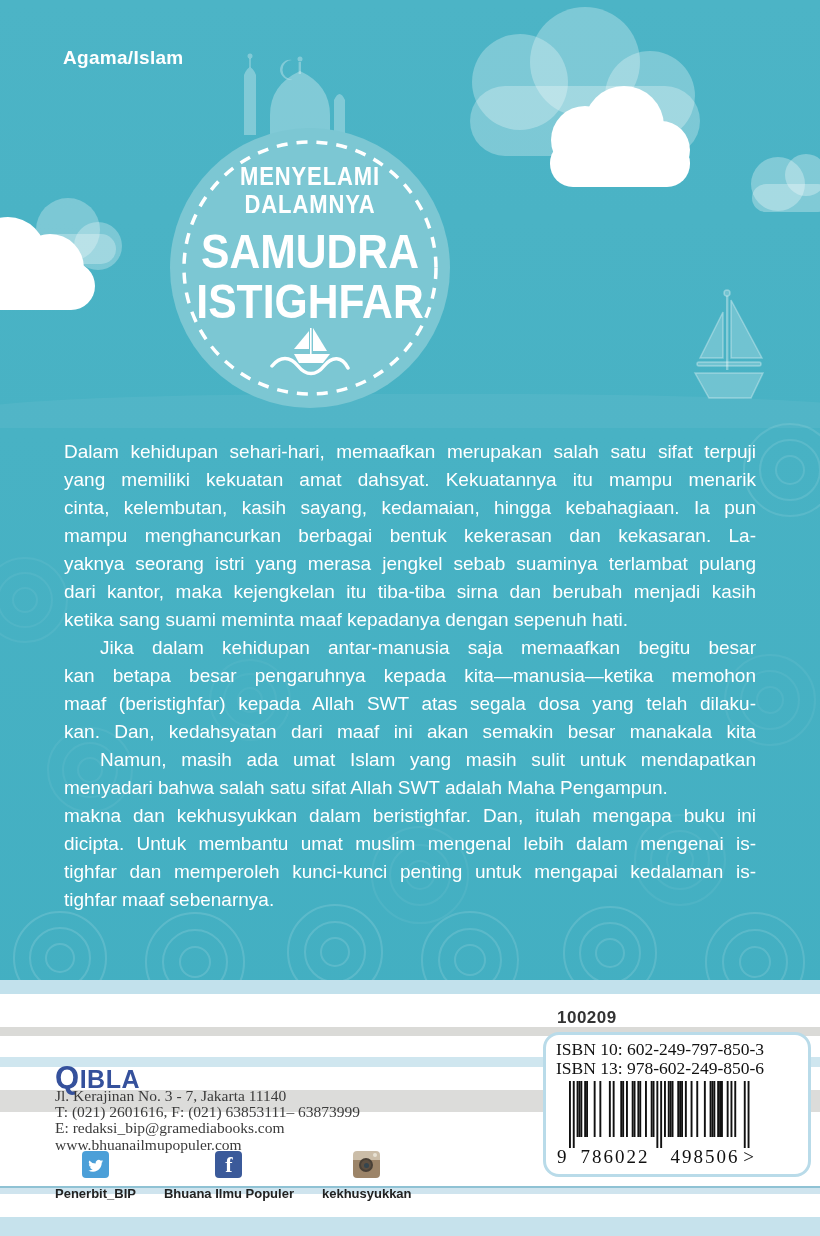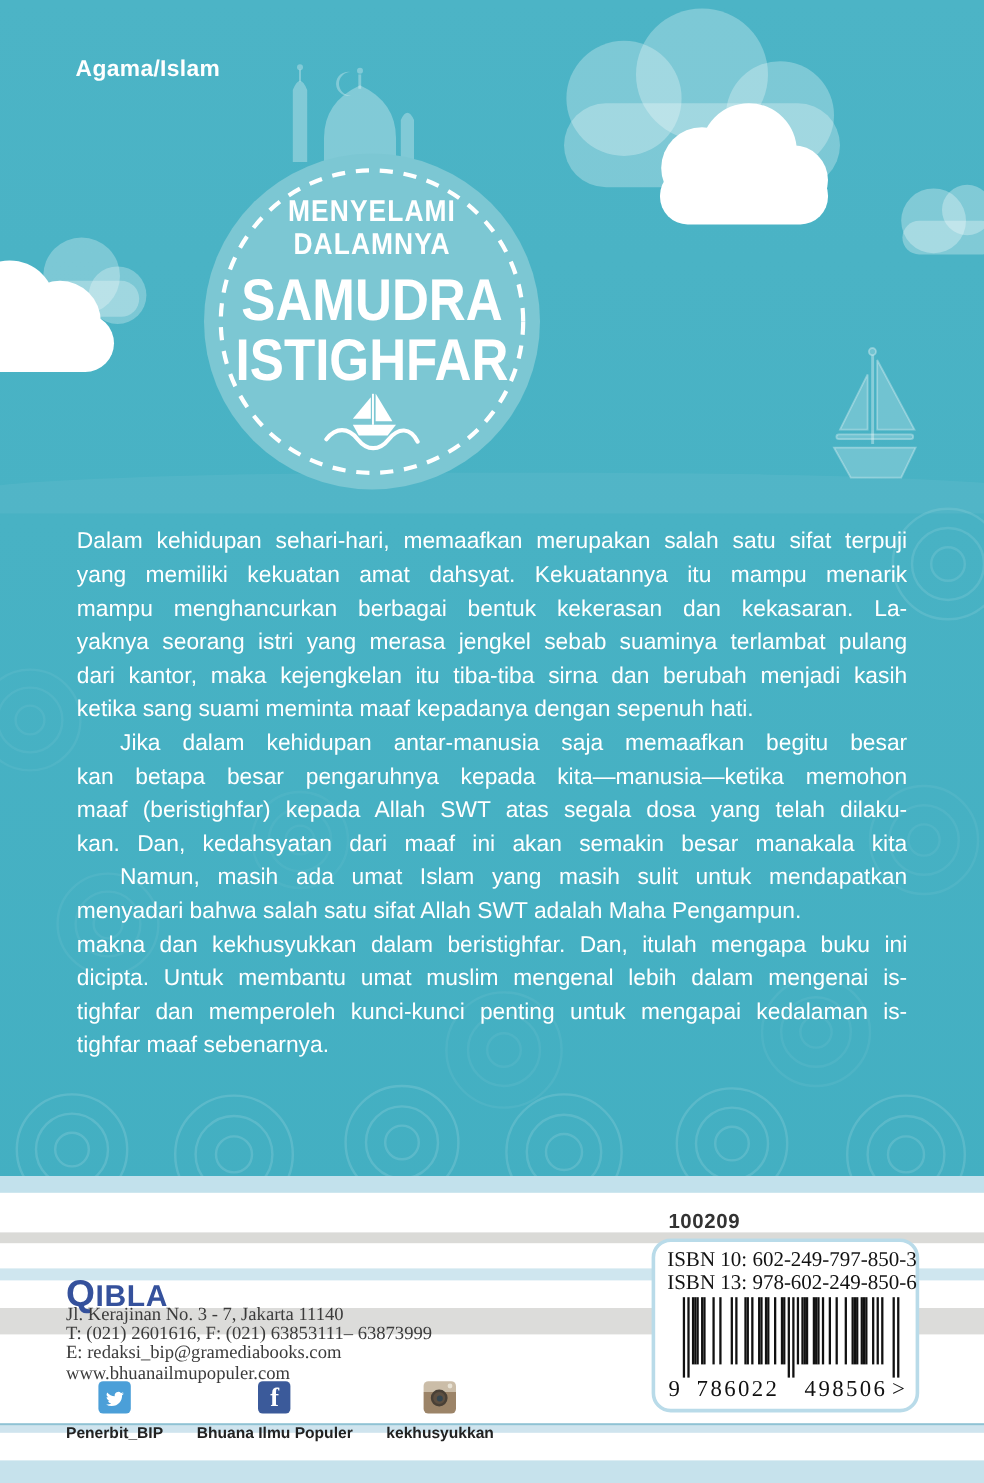--- a/index.html
+++ b/index.html
@@ -55,21 +55,21 @@
   .tw{background:#4b9fd8;}
   .fb{background:#3b5a9a;color:#fff;font-family:"Liberation Serif",serif;font-weight:700;font-size:22px;
       align-items:flex-end;justify-content:center;overflow:hidden;}
   .ig{background:linear-gradient(180deg,#cbbda8 0 32%,#9c8468 32% 100%);position:relative;}
   .ig .lens{position:absolute;left:6px;top:7px;width:14px;height:14px;border-radius:50%;
             background:#5d4f41;border:2px solid #494036;box-sizing:border-box;}
   .ig .lens::after{content:"";position:absolute;left:3px;top:3px;width:5px;height:5px;border-radius:50%;background:#35454e;}
   .ig .dot{position:absolute;right:3px;top:2px;width:4px;height:4px;border-radius:50%;background:#e8e2d4;}
 
   .prodcode{position:absolute;left:557px;top:1008px;color:#333;font-size:17px;font-weight:700;letter-spacing:.5px;}
-  .isbnbox{position:absolute;left:543px;top:1032px;width:223px;height:145px;background:#fff;
+  .isbnbox{position:absolute;left:543px;top:1032px;width:268px;height:145px;background:#fff;
            border:3px solid #b9dbe9;border-radius:16px;box-sizing:border-box;}
   .isbnline{position:absolute;left:10px;color:#111;font-family:"Liberation Serif",serif;font-size:17.5px;white-space:nowrap;}
   .i10{top:4px;} .i13{top:23px;}
   .barcode-svg{position:absolute;left:9px;top:44px;}
   .btext{font-family:"Liberation Serif",serif;font-size:19px;fill:#111;}
 </style>
 </head>
 <body>
 
 <div class="page">
@@ -218,20 +218,21 @@
       <path d="M43,0 L57,23 L43,23 z" fill="#fff"></path>
       <rect x="40" y="0" width="1.6" height="26" fill="#fff"></rect>
       <path d="M24,26 L60,26 L53,35 L29,35 z" fill="#fff"></path>
       <path d="M2,38 c8,-10 18,-10 26,0 c8,10 18,10 26,0 c8,-10 18,-10 24,2" stroke="#fff" stroke-width="3.5" fill="none" stroke-linecap="round"></path>
     </svg>
   </div>
 
   <div class="bodytext">
       <div class="line">Dalam kehidupan sehari-hari, memaafkan merupakan salah satu sifat terpuji</div>
       <div class="line">yang memiliki kekuatan amat dahsyat. Kekuatannya itu mampu menarik</div>
+      <div class="line">cinta, kelembutan, kasih sayang, kedamaian, hingga kebahagiaan. Ia pun</div>
       <div class="line">mampu menghancurkan berbagai bentuk kekerasan dan kekasaran. La-</div>
       <div class="line">yaknya seorang istri yang merasa jengkel sebab suaminya terlambat pulang</div>
       <div class="line">dari kantor, maka kejengkelan itu tiba-tiba sirna dan berubah menjadi kasih</div>
       <div class="line last">ketika sang suami meminta maaf kepadanya dengan sepenuh hati.</div>
       <div class="line indent">Jika dalam kehidupan antar-manusia saja memaafkan begitu besar</div>
       <div class="line">kan betapa besar pengaruhnya kepada kita—manusia—ketika memohon</div>
       <div class="line">maaf (beristighfar) kepada Allah SWT atas segala dosa yang telah dilaku-</div>
       <div class="line">kan. Dan, kedahsyatan dari maaf ini akan semakin besar manakala kita</div>
       <div class="line indent">Namun, masih ada umat Islam yang masih sulit untuk mendapatkan</div>
       <div class="line last">menyadari bahwa salah satu sifat Allah SWT adalah Maha Pengampun.</div>

